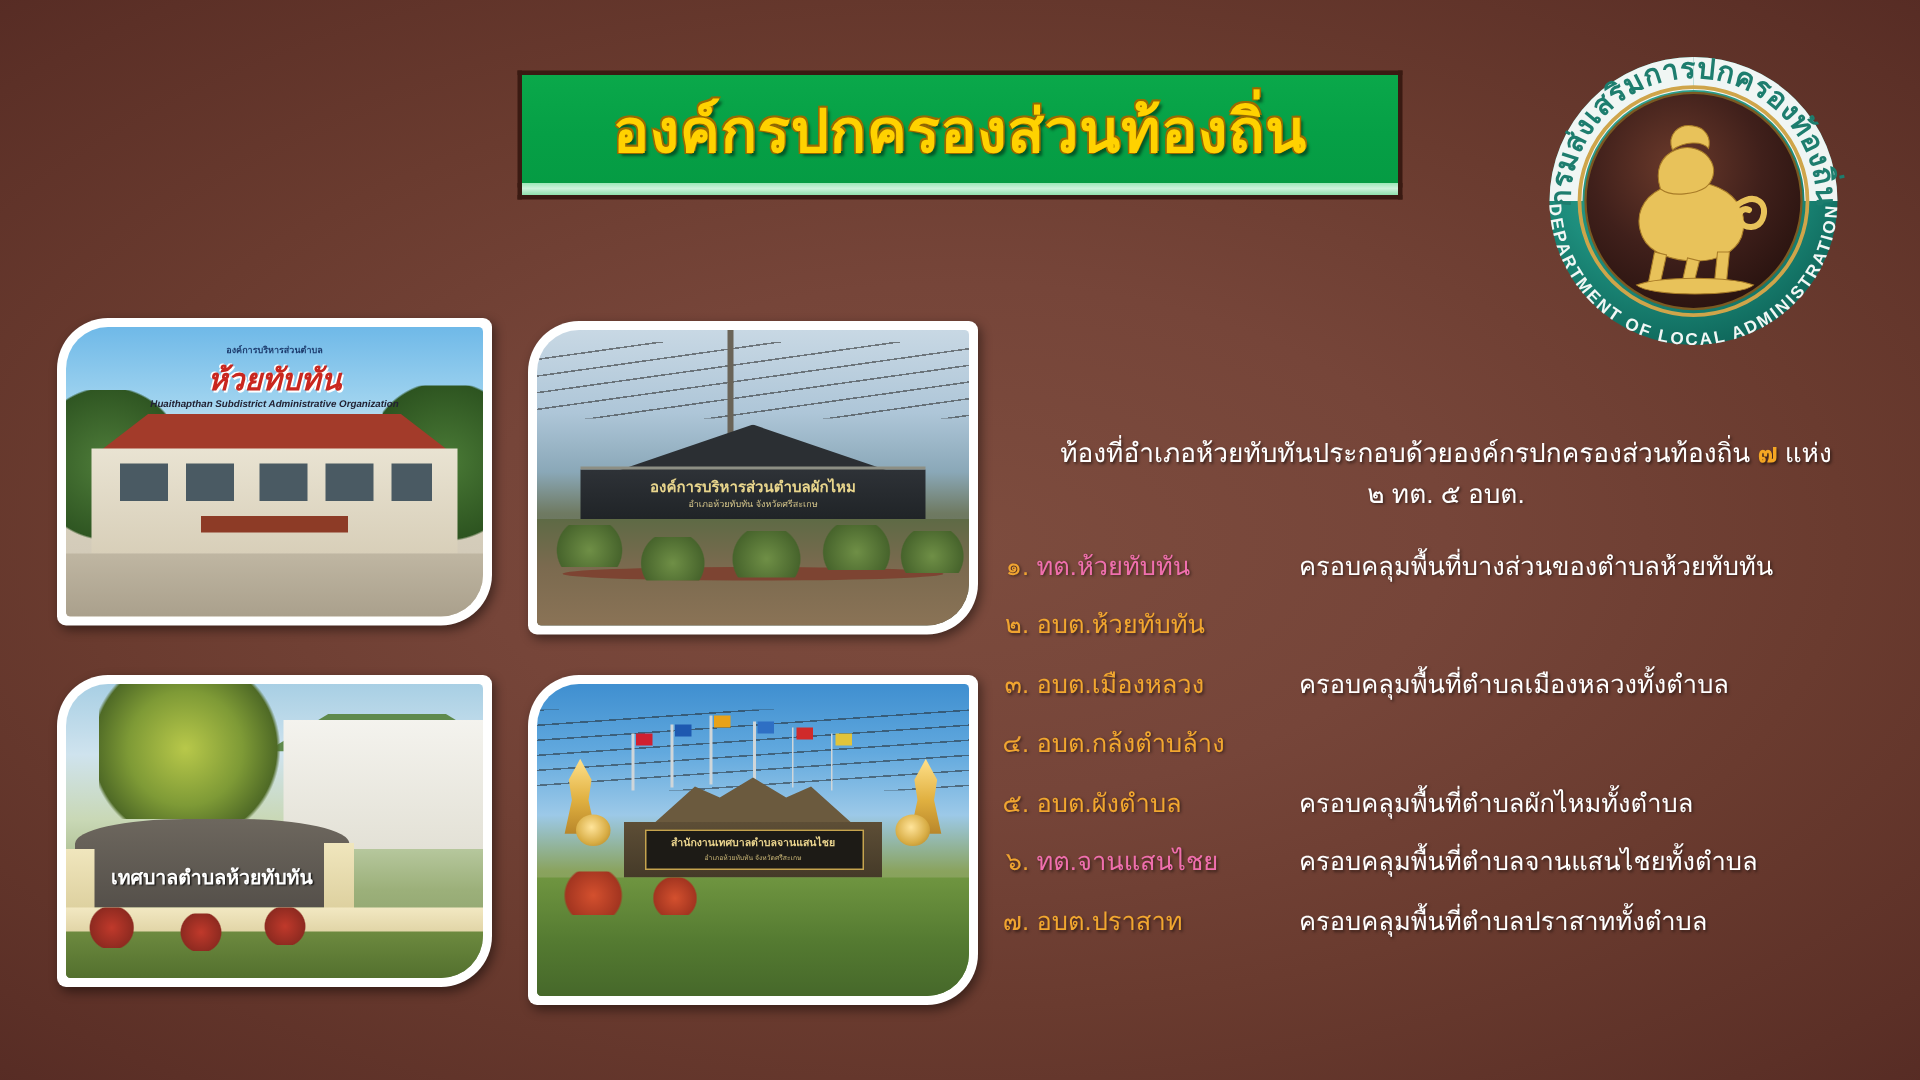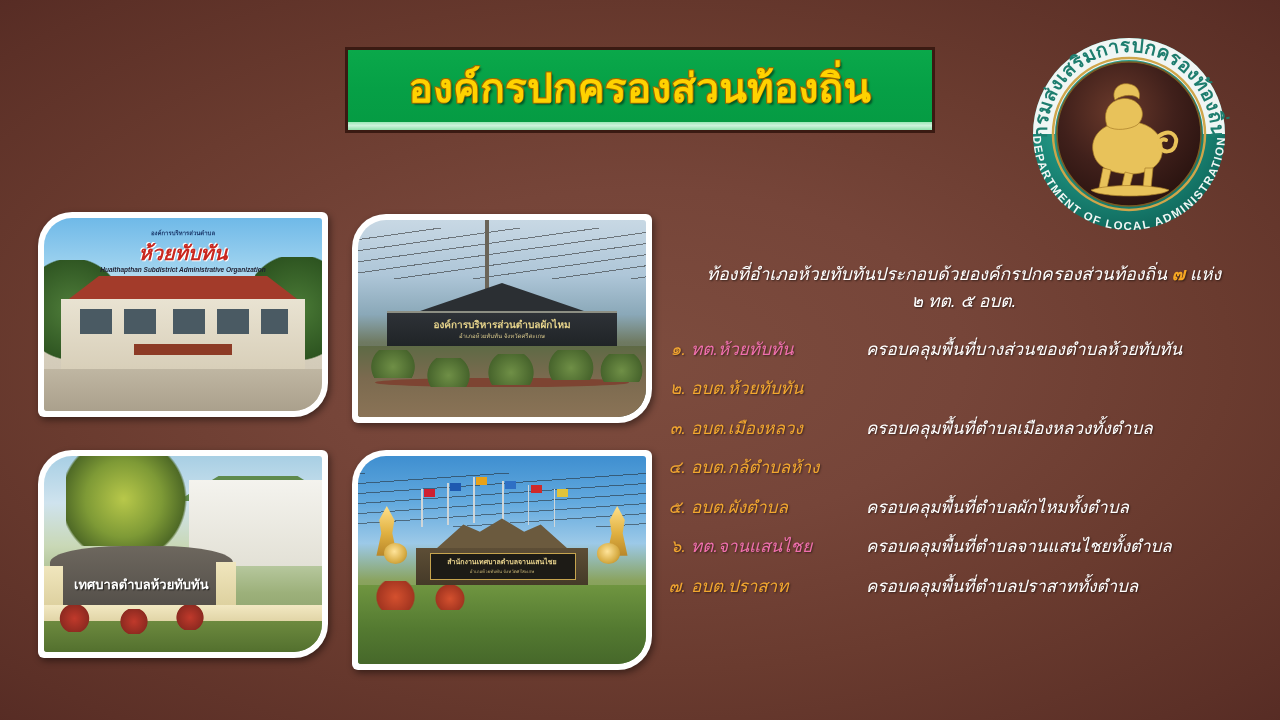--- a/index.html
+++ b/index.html
@@ -200,23 +200,22 @@
   .p4-lawn  { left:0; top:62%; width:100%; height:38%;
               background: linear-gradient(180deg,#6f9540 0%,#547a31 55%,#46682a 100%); }
   .p4-hedge { position:absolute; background: radial-gradient(circle at 50% 55%,#d4502e 0%,#a33520 52%,rgba(0,0,0,0) 56%); }
   .p4-medal { position:absolute; border-radius:50%;
               background: radial-gradient(circle at 45% 40%,#ffe49a 0%,#d8ad45 60%,#a67c22 100%); }
 
   
   .content {
     position: absolute;
     left: 664px;
-    top: 262px;
+    top: 290px;
     width: 600px;
-    font-style: italic;
   }
   .intro {
     color: #ffffff;
     font-size: 17.5px;
     line-height: 1.45;
     text-align: center;
     text-shadow: 1px 1px 2px rgba(0,0,0,.55);
   }
   .intro .num { color: #f5a623; font-weight: bold; }
   .intro-line2 { margin-top: 2px; }
@@ -444,21 +443,21 @@
       </div>
 
       <div class="row">
         <span class="idx">๓.</span>
         <span class="org obt">อบต.เมืองหลวง</span>
         <span class="desc">ครอบคลุมพื้นที่ตำบลเมืองหลวงทั้งตำบล</span>
       </div>
 
       <div class="row">
         <span class="idx">๔.</span>
-        <span class="org obt">อบต.กล้ตำบลห้าง</span>
+        <span class="org obt">อบต.กล้งตำบล้าง</span>
       </div>
 
       <div class="row">
         <span class="idx">๕.</span>
         <span class="org obt">อบต.ผังตำบล</span>
         <span class="desc">ครอบคลุมพื้นที่ตำบลผักไหมทั้งตำบล</span>
       </div>
 
       <div class="row">
         <span class="idx">๖.</span>

